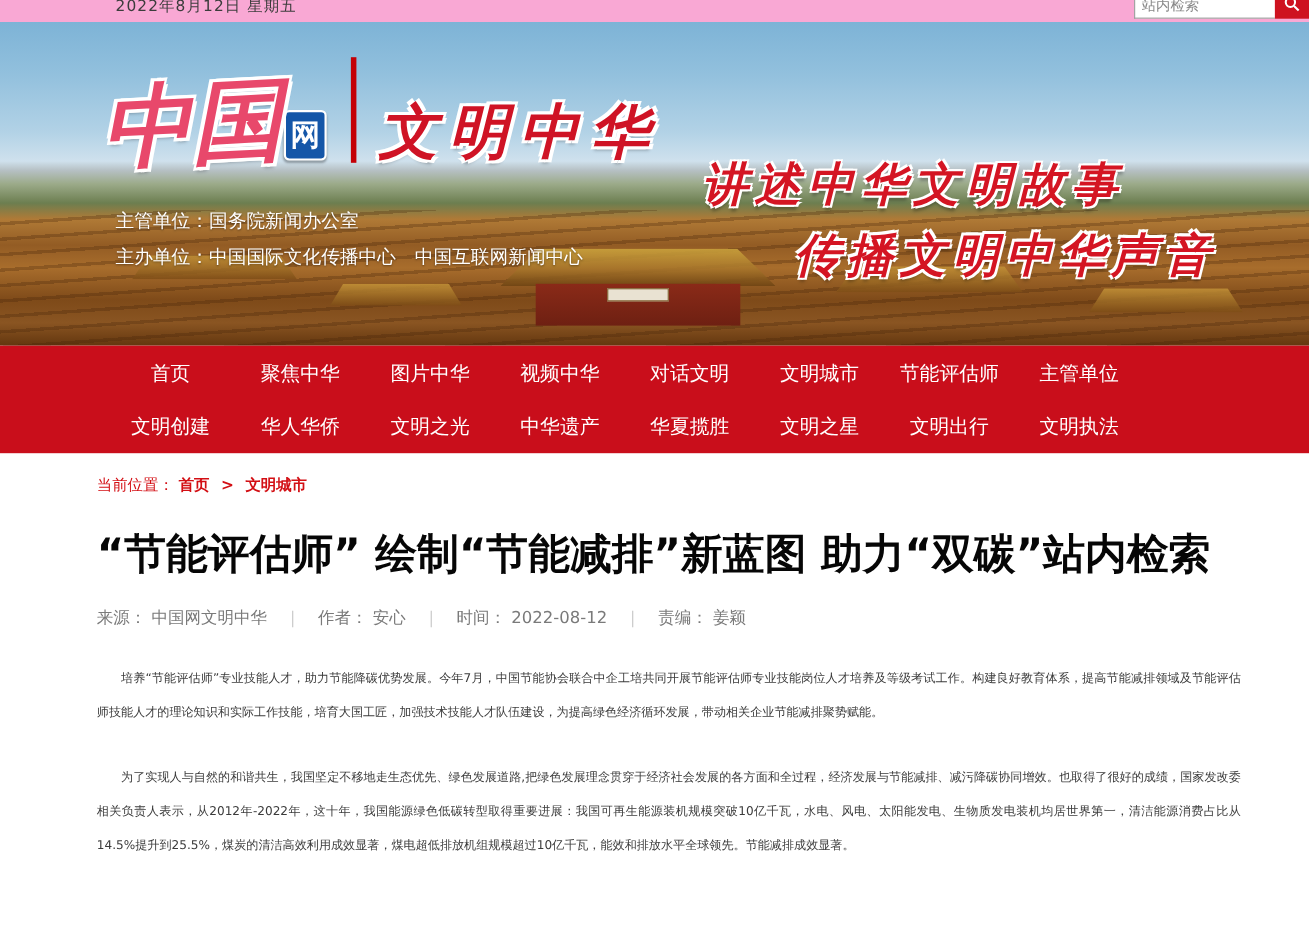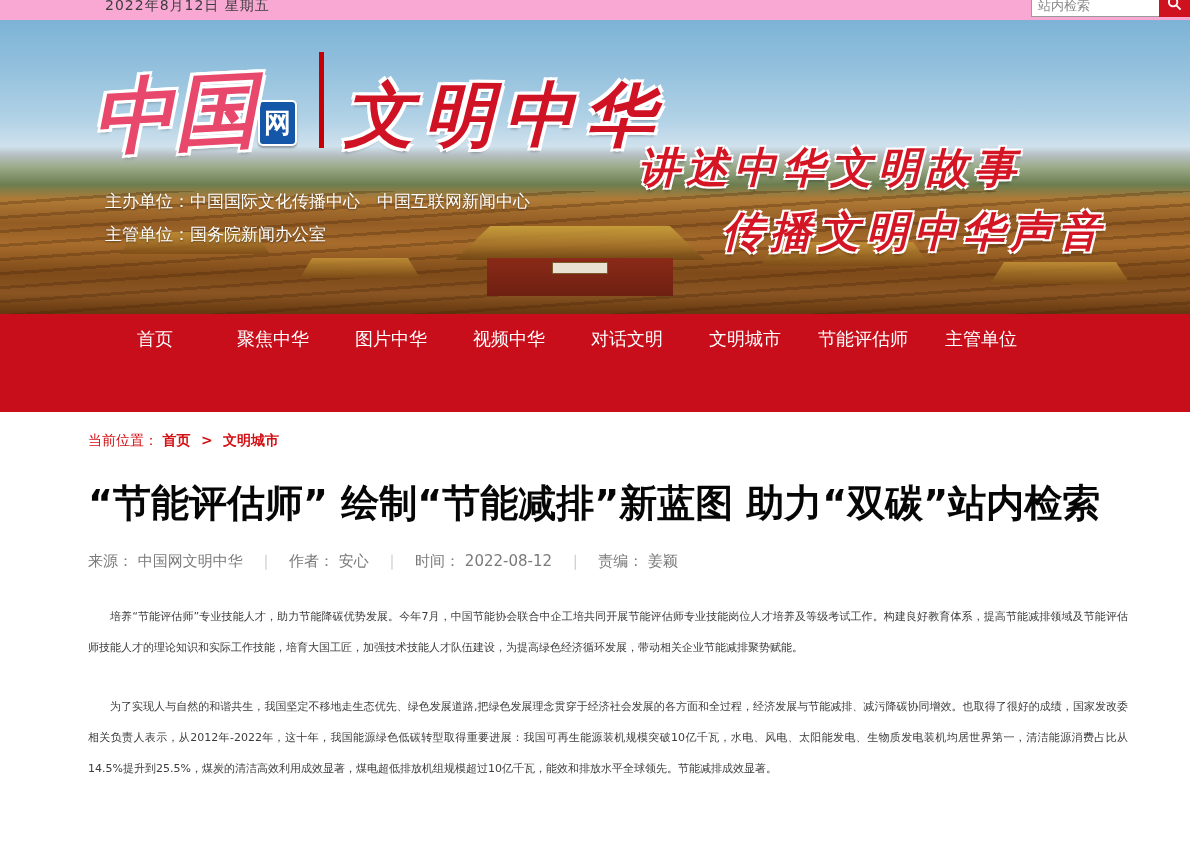--- a/index.html
+++ b/index.html
@@ -41,22 +41,22 @@
   .roof-small { position:absolute; background:linear-gradient(180deg,#c49338,#7d4c16);
     clip-path:polygon(10% 0,90% 0,100% 100%,0 100%); opacity:.85; }
   .logo-row { position:absolute; top:32px; left:92px; display:flex; align-items:flex-end; }
   .logo-zg { font-family:"DejaVu Serif","Liberation Serif",serif; font-style:italic;
     font-weight:bold; font-size:82px; line-height:1; color:#e8486b; transform:rotate(-3deg);
     text-shadow:-3px -3px 0 #fff,3px -3px 0 #fff,-3px 3px 0 #fff,3px 3px 0 #fff,0 4px 3px rgba(0,0,0,.25); }
   .logo-wang { display:inline-block; background:#1456a8; color:#fff; font-size:27px;
     font-weight:bold; padding:3px 4px; border:2px solid #fff; border-radius:5px;
     margin-left:2px; margin-bottom:8px; box-shadow:0 2px 2px rgba(0,0,0,.3); }
   .logo-sep { width:5px; height:96px; background:#c40006; margin:0 20px 6px 22px; }
-  .logo-site { font-family:Liberation Serif, serif; font-style:italic;
-    font-weight:bold; font-size:70px; line-height:1.1; color:#cf1325; letter-spacing:10px;
+  .logo-site { font-family:Liberation Mono, monospace; font-style:italic;
+    font-weight:bold; font-size:54px; line-height:1.1; color:#cf1325; letter-spacing:10px;
     text-shadow:-3px -3px 0 #fff,3px -3px 0 #fff,-3px 3px 0 #fff,3px 3px 0 #fff,0 4px 3px rgba(0,0,0,.3); }
   .org-lines { position:absolute; left:105px; top:165px; color:#fff; font-size:17px;
     line-height:33px; text-shadow:0 1px 2px rgba(0,0,0,.45); }
   .slogans { position:absolute; top:116px; right:84px; text-align:right;
     font-family:"DejaVu Serif","Liberation Serif",serif; font-style:italic; font-weight:bold;
     font-size:42px; color:#d41523; letter-spacing:6px; line-height:64px;
     text-shadow:-2px -2px 0 #fff,2px -2px 0 #fff,-2px 2px 0 #fff,2px 2px 0 #fff,0 4px 3px rgba(0,0,0,.3); }
   .slogan-1 { margin-right:84px;text-align:center; }
   
   .nav { background:#c90e1b; height:98px; padding:0 0 0 96px; }
@@ -107,40 +107,50 @@
   <div class="palace-plaque"></div>
 
   <div class="logo-row">
     <span class="logo-zg">中国</span>
     <span class="logo-wang">网</span>
     <span class="logo-sep"></span>
     <span class="logo-site">文明中华</span>
   </div>
 
   <div class="org-lines">
+    <div>主管单位：国务院新闻办公室</div>
     <div>主办单位：中国国际文化传播中心　中国互联网新闻中心</div>
-    <div>主管单位：国务院新闻办公室</div>
   </div>
 
   <div class="slogans">
     <div class="slogan-1">讲述中华文明故事</div>
     <div class="slogan-2">传播文明中华声音</div>
   </div>
 </div>
 
 <div class="nav">
   <div class="nav-row">
     <a>首页</a>
     <a>聚焦中华</a>
     <a>图片中华</a>
     <a>视频中华</a>
     <a>对话文明</a>
     <a>文明城市</a>
     <a>节能评估师</a>
     <a>主管单位</a>
+  </div>
+  <div class="nav-row">
+    <a>文明创建</a>
+    <a>华人华侨</a>
+    <a>文明之光</a>
+    <a>中华遗产</a>
+    <a>华夏揽胜</a>
+    <a>文明之星</a>
+    <a>文明出行</a>
+    <a>文明执法</a>
   </div>
 </div>
 
 <div class="content">
   <div class="breadcrumb">
     <span>当前位置：</span>
     <a>首页</a>
     <span class="sep">&gt;</span>
     <a>文明城市</a>
   </div>

